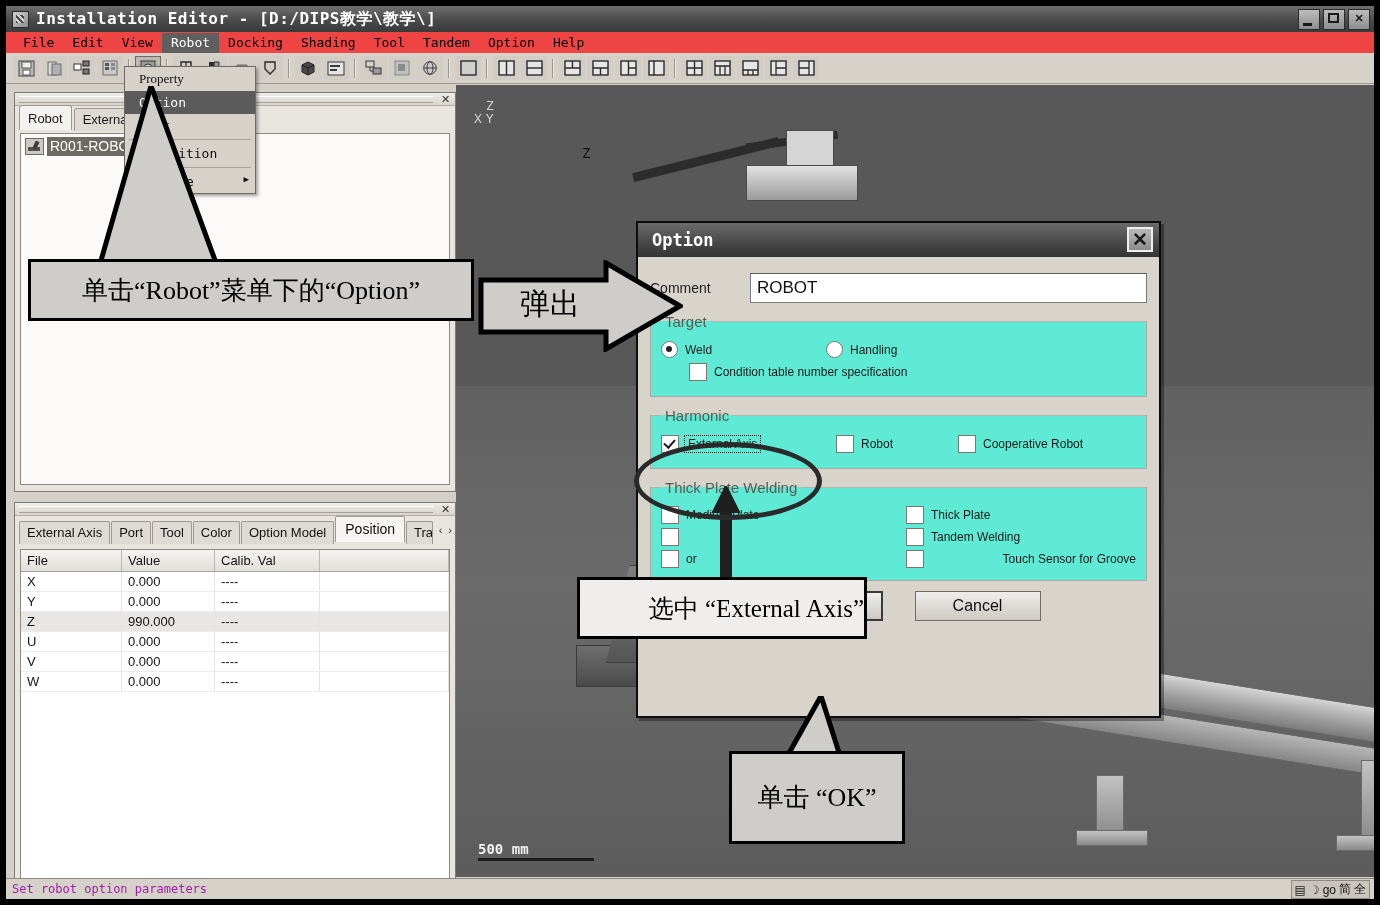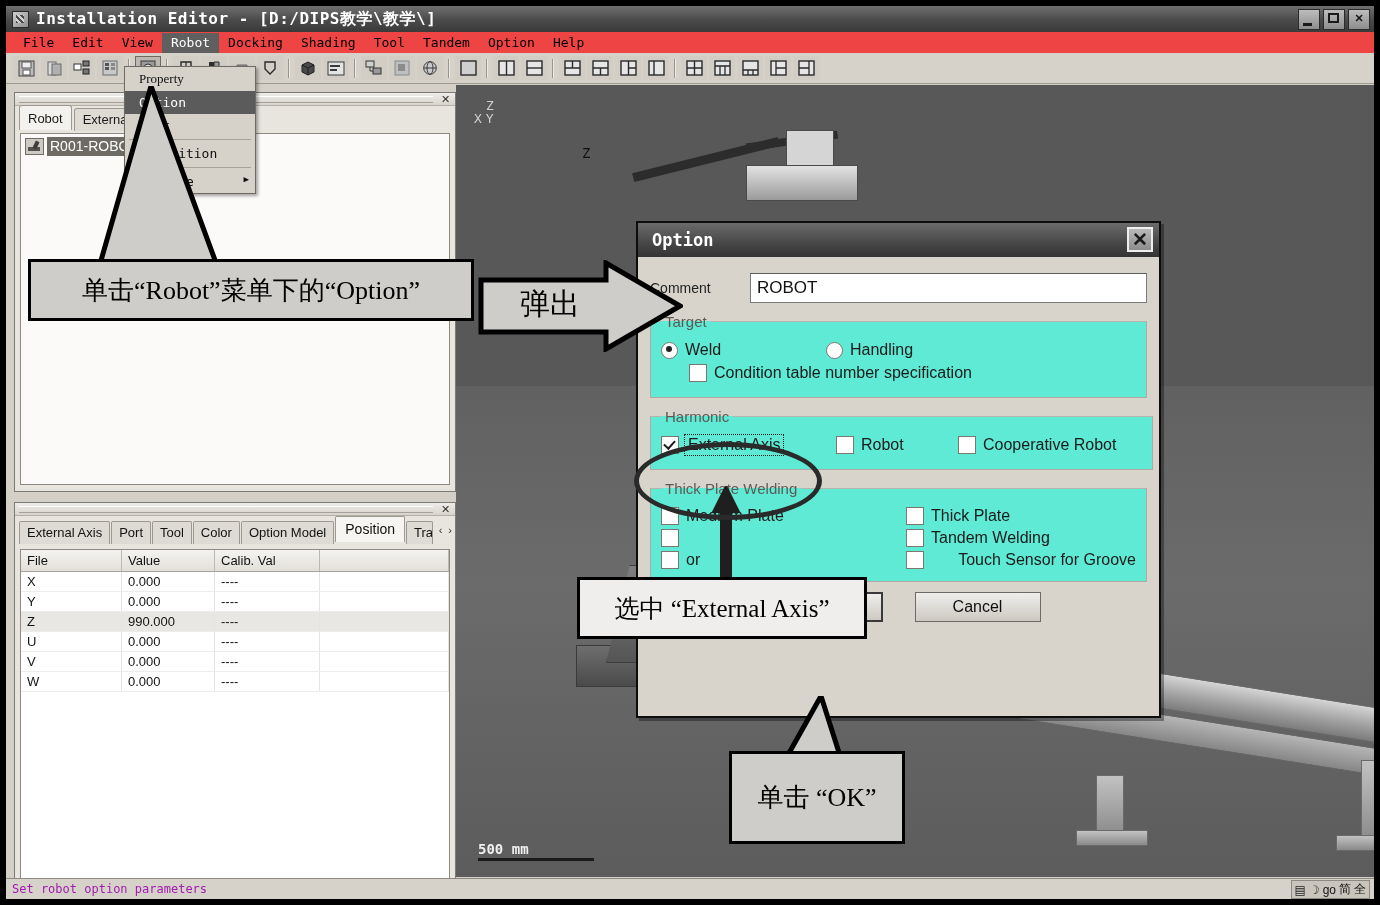--- a/index.html
+++ b/index.html
@@ -211,21 +211,21 @@
     flex:1;height:30px;font-size:17px;padding:2px 6px;color:#111;
     background:#fff;border:1px solid #7a7a7a;border-top-color:#5c5c5c;box-sizing:border-box;
     font-family:"Liberation Sans",sans-serif;
   }
   fieldset{
     border:1px solid #aeaaa2;border-top-color:#b7b3ab;margin:0 0 10px 0;padding:6px 10px 10px 10px;
     background:#5eead4;
   }
   legend{font-size:15px;color:#5d5a55;padding:0 4px;}
   .opt-row{display:flex;align-items:center;margin:5px 0;}
-  .opt{display:flex;align-items:center;font-size:16px;color:#1b1b1b;margin-right:26px;white-space:nowrap;}
+  .opt{display:flex;align-items:center;font-size:12px;color:#1b1b1b;margin-right:26px;white-space:nowrap;}
   .radio{
     width:15px;height:15px;border-radius:50%;background:#fff;border:1px solid #7b7770;
     margin-right:7px;position:relative;flex:none;
   }
   .radio.on:after{content:"";position:absolute;left:3.5px;top:3.5px;width:6px;height:6px;border-radius:50%;background:#232323;}
   .cbx{
     width:16px;height:16px;background:#fff;border:1px solid #7b7770;margin-right:7px;
     position:relative;flex:none;
   }
   .cbx.on:after{
@@ -740,21 +740,21 @@
     </svg>
     <span class="lbl">弹出</span>
   </div>
 
   <div class="ellipse" style="z-index:61;"></div>
 
   <svg style="position:absolute;left:700px;top:480px;width:40px;height:95px;z-index:59;">
     <polygon points="20,0 33,26 25,26 25,95 15,95 15,26 7,26" fill="#1f1f1f" stroke="#1f1f1f" stroke-width="2"></polygon>
   </svg>
 
-  <div class="callout light" style="left:571px;top:571px;width:284px;height:56px;z-index:62;">
+  <div class="callout light" style="left:571px;top:571px;width:284px;height:56px;z-index:62;justify-content:flex-end;">
     <span class="ann-text sm">选中 “External Axis”</span>
   </div>
 
   <svg style="position:absolute;left:770px;top:690px;width:70px;height:70px;z-index:59;">
     <polygon points="45,0 66,66 8,66" fill="#cfcdc9" stroke="#000" stroke-width="5"></polygon>
   </svg>
 
   <div class="callout" style="left:723px;top:745px;width:170px;height:87px;z-index:60;">
     <span class="ann-text">单击 “OK”</span>
   </div>

